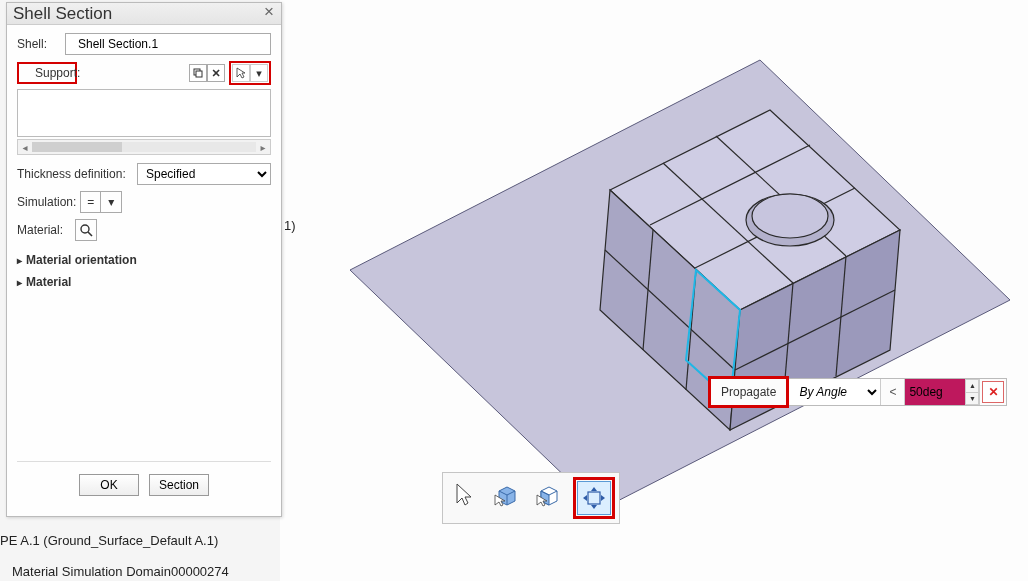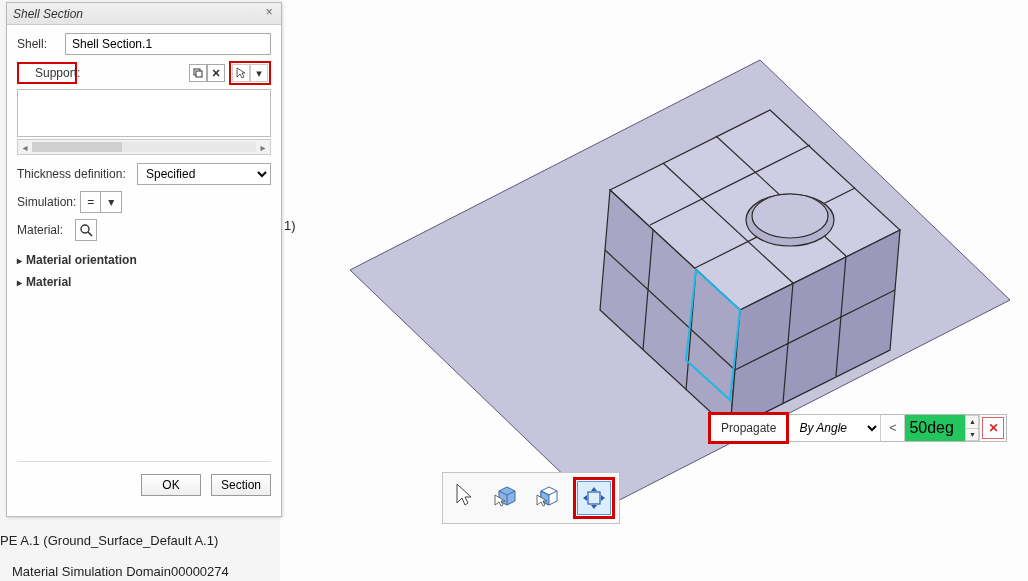--- a/index.html
+++ b/index.html
@@ -34,23 +34,22 @@
   border: 1px solid #bbb;
   box-shadow: 1px 1px 3px rgba(0,0,0,0.15);
 }
 .dialog-title {
   height: 22px;
   background: linear-gradient(#f0f0f0,#e5e5e5);
   border-bottom: 1px solid #ccc;
   display: flex;
   align-items: center;
   padding: 0 6px;
-  font-size: 12px;
+  font-size: 17px;
   position: relative;
-  font-style: italic;
 }
 .dialog-close {
   position: absolute;
   right: 4px;
   top: 2px;
   width: 16px;
   height: 16px;
   text-align: center;
   line-height: 14px;
   color: #666;
@@ -58,21 +57,21 @@
 }
 .dialog-body { padding: 8px 10px 10px 10px; }
 .row { display: flex; align-items: center; margin-bottom: 6px; }
 .lbl { min-width: 48px; text-align: left; padding-right: 4px; }
 .lbl-wide { min-width: 120px; }
 .field {
   flex: 1;
   border: 1px solid #aaa;
   background: #fff;
   height: 22px;
-  padding: 2px 6px;
+  padding: 2px 12px;
   font-size: 12px;
 }
 .field-readonly { background: #f5f5f5; color: #555; }
 .sel {
   flex: 1;
   border: 1px solid #aaa;
   height: 22px;
   padding: 1px 4px;
   background: #fff;
   font-size: 12px;
@@ -130,21 +129,21 @@
   font-weight: bold;
   padding: 6px 0 2px 0;
   cursor: pointer;
   display:flex; align-items:center; gap:4px;
 }
 .expander .tri { font-size:10px; color:#333; }
 
 .dialog-footer {
   display:flex;
   gap:10px;
-  justify-content:flex-end;
+  justify-content:center;
   padding: 12px 0 10px 0;
   border-top:1px solid #ddd;
   margin-top: 170px;
 }
 .btn {
   min-width: 60px;
   height: 22px;
   border: 1px solid #999;
   background: linear-gradient(#fff,#eee);
   font-size:12px;
@@ -178,41 +177,40 @@
 
 .prop-toolbar {
   position: absolute;
   left: 710px;
   top: 378px;
   display: flex;
   align-items: stretch;
   background: #fcfcfc;
   border: 1px solid #bbb;
   height: 28px;
-  margin-top: 36px;
 }
 .prop-btn {
   border-right: 1px solid #ccc;
   padding: 0 10px;
   display:flex;align-items:center;
   font-size:12px;
   cursor:pointer;
 }
 .prop-hl { border: 3px solid #d40000; margin:-3px 0 -3px -3px; }
 .prop-sel {
   border: none;
   border-right:1px solid #ccc;
   padding: 0 16px 0 6px;
   font-size:12px;
   background:#fff;
   font-style:italic;
 }
 .prop-op { padding:0 8px; display:flex;align-items:center; border-right:1px solid #ccc; color:#555;}
 .prop-val {
-  width: 60px; border:none; padding:0 4px; font-size:16px; background:#22c55e;
+  width: 60px; border:none; padding:0 4px; font-size:12px; background:#be185d;
 }
 .prop-spin { display:flex; flex-direction:column; border-right:1px solid #ccc;}
 .prop-spin div{height:13px;width:14px;font-size:7px;text-align:center;line-height:12px;border:1px solid #ccc;border-bottom:none;background:#f5f5f5;cursor:pointer;}
 .prop-spin div:last-child{border-bottom:1px solid #ccc;}
 .prop-close {
   width: 22px; display:flex;align-items:center;justify-content:center;
   border:1px solid #d66; color:#d22; font-weight:bold; margin:2px; cursor:pointer;
   background:#fff;
 }
 

